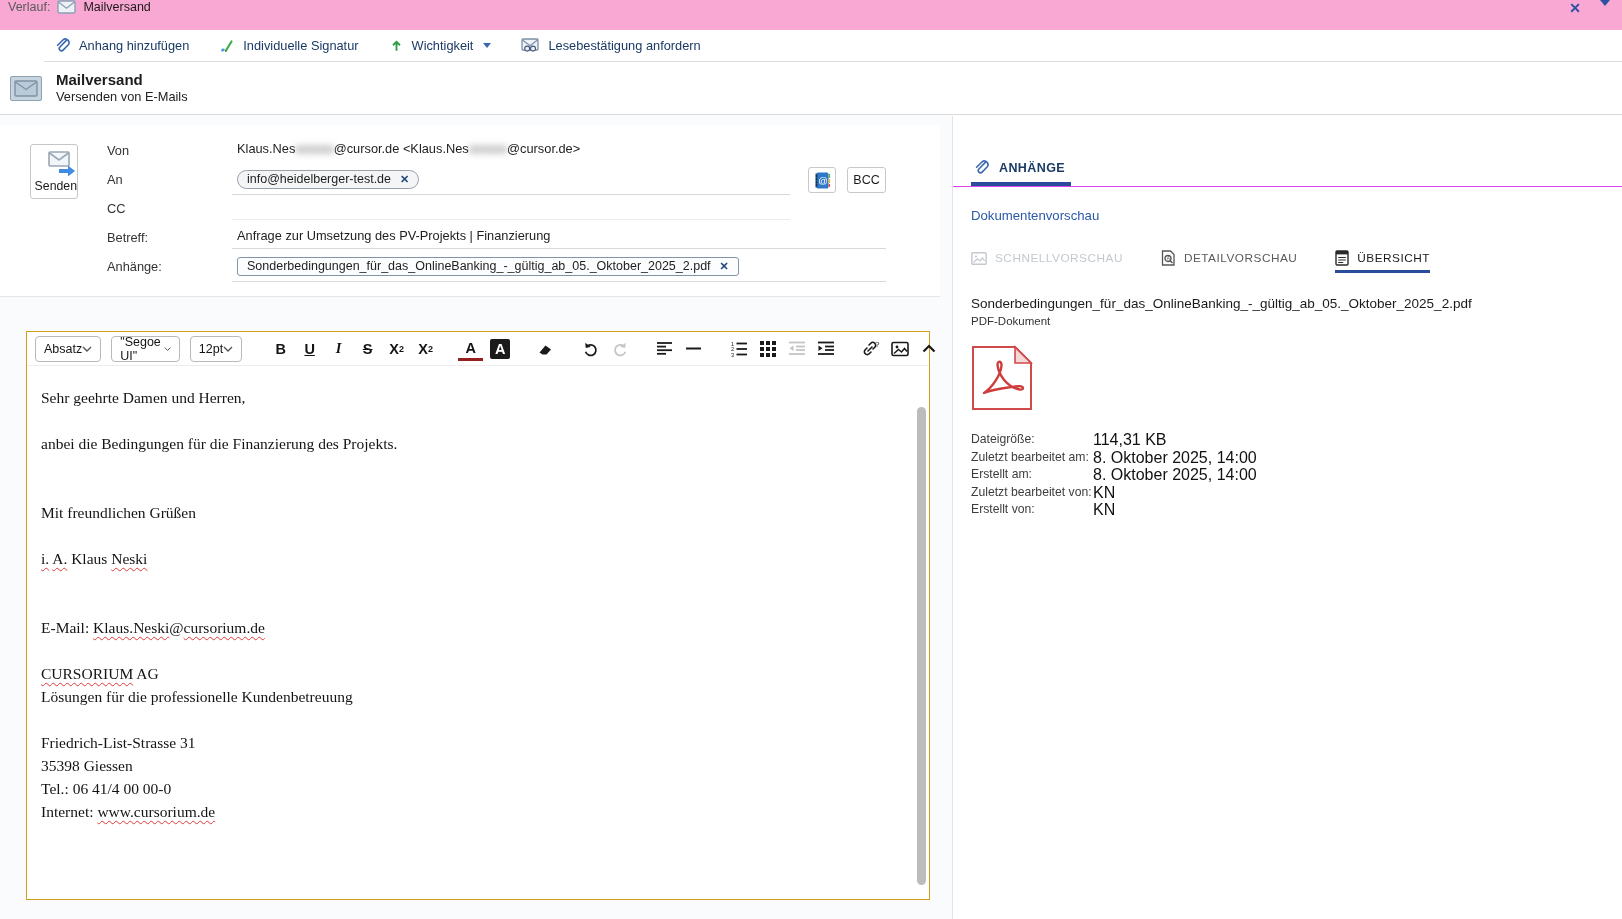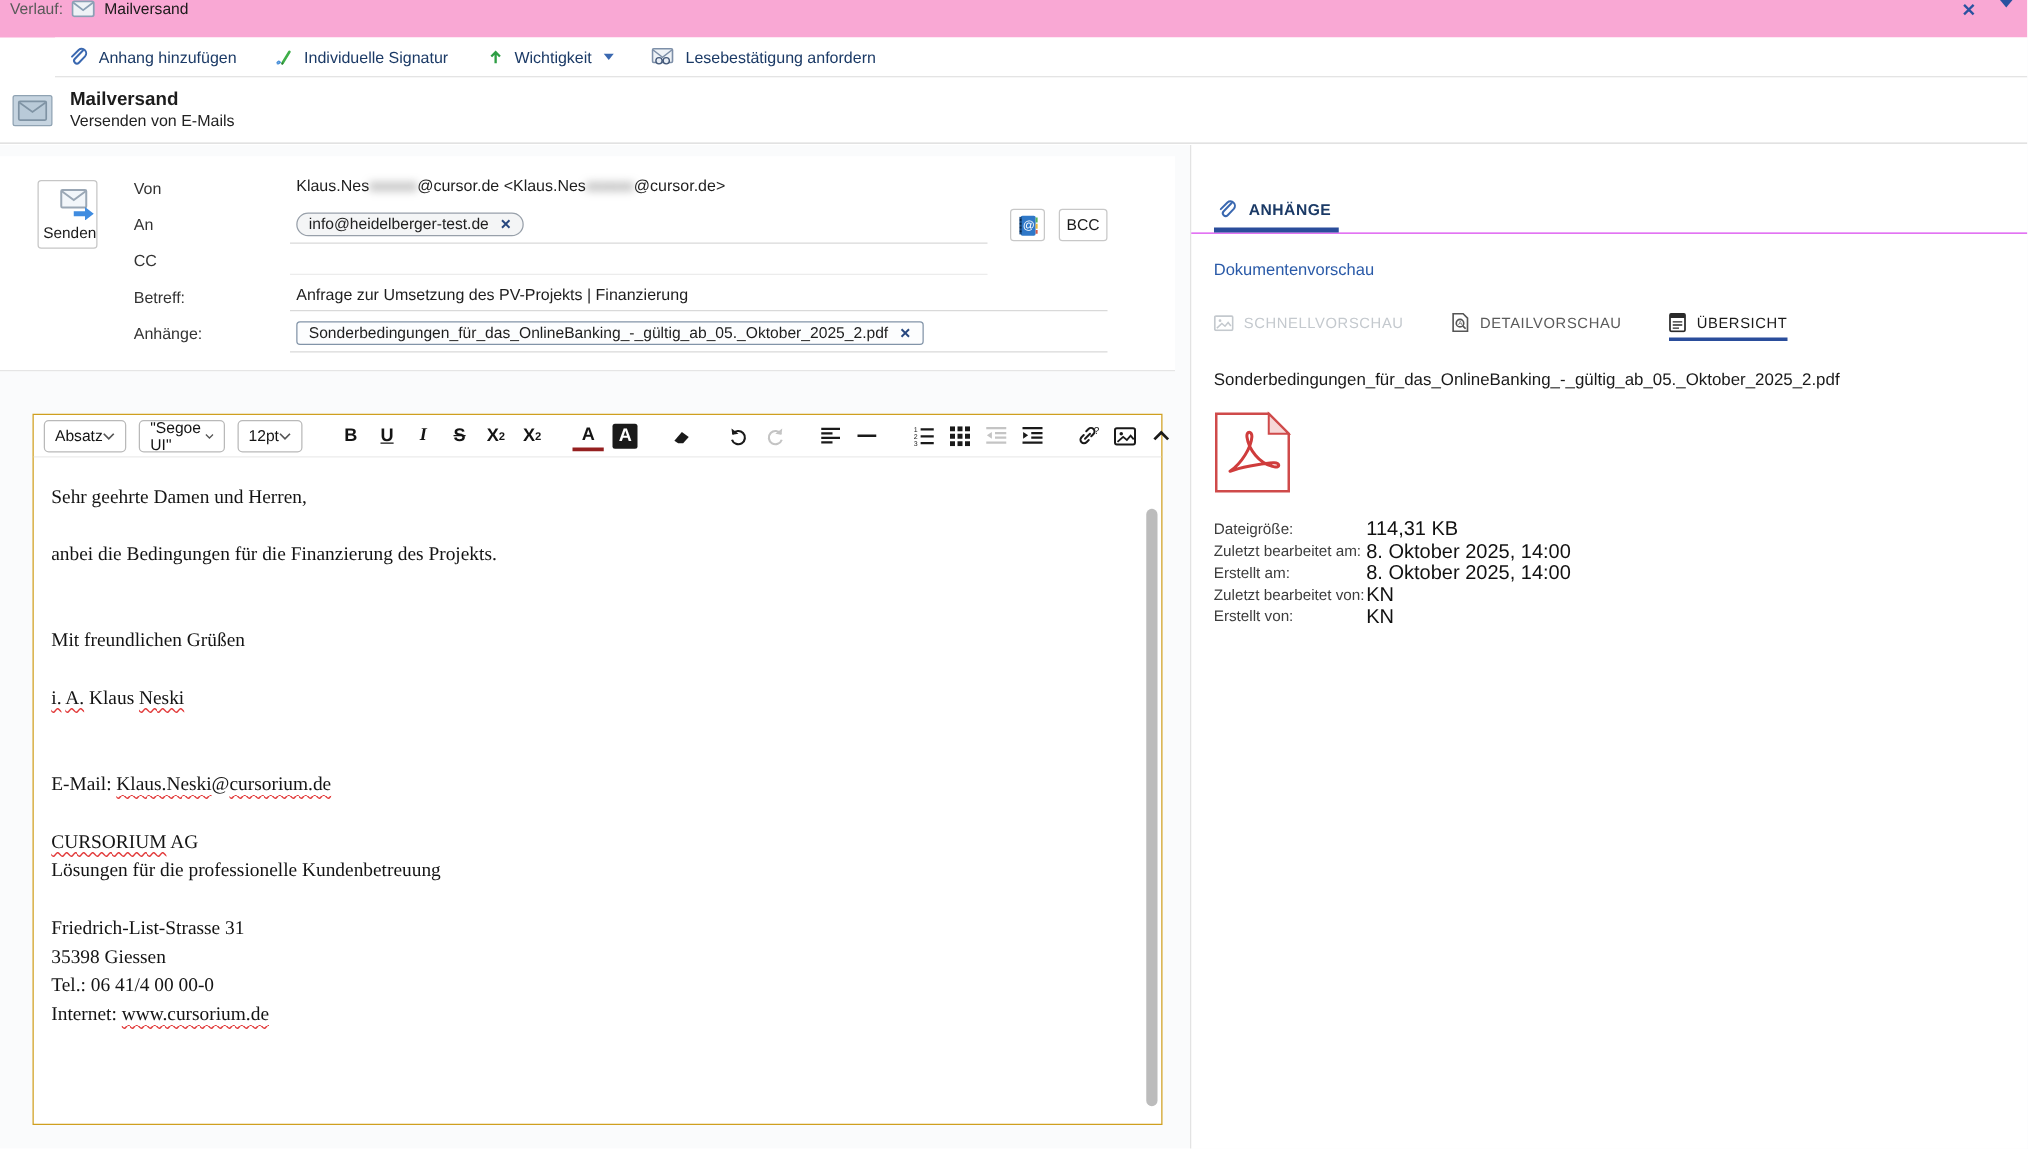--- a/index.html
+++ b/index.html
@@ -442,20 +442,21 @@
                 <rect x="1" y="1" width="12" height="14" rx="1" fill="none" stroke="#2a2a2a" stroke-width="1.4"></rect>
                 <rect x="1" y="1" width="12" height="3.4" fill="#2a2a2a"></rect>
                 <path d="M3.2 7.5 h7.6 M3.2 10 h7.6 M3.2 12.5 h5" stroke="#2a2a2a" stroke-width="1.1"></path>
               </svg>
           </span>
           <span>ÜBERSICHT</span>
         </span>
       </div>
 
       <div class="rp-filename">Sonderbedingungen_für_das_OnlineBanking_-_gültig_ab_05._Oktober_2025_2.pdf</div>
+      <div class="rp-filetype">PDF-Dokument</div>
 
       <div class="rp-pdficon">
         <svg width="62" height="66" viewBox="0 0 62 66">
           <path d="M2 2 H44 L60 18 V64 H2 Z" fill="#fff" stroke="#cf4a4a" stroke-width="2"></path>
           <path d="M44 2 L60 18 H44 Z" fill="#f6d7d7" stroke="#cf4a4a" stroke-width="1.6"></path>
           <path d="M13 48 C22 42 30 29 30.5 20.5 C30.8 15.5 25.8 15.5 26.6 20.8 C27.9 30 36 42 48.5 44.5 C53.5 45.4 53 40.8 47.5 41.2 C37 42 20.5 45 13 48 Z" fill="none" stroke="#cf3c3c" stroke-width="2.4" stroke-linejoin="round"></path>
         </svg>
       </div>
 
       <div id="meta-table">

